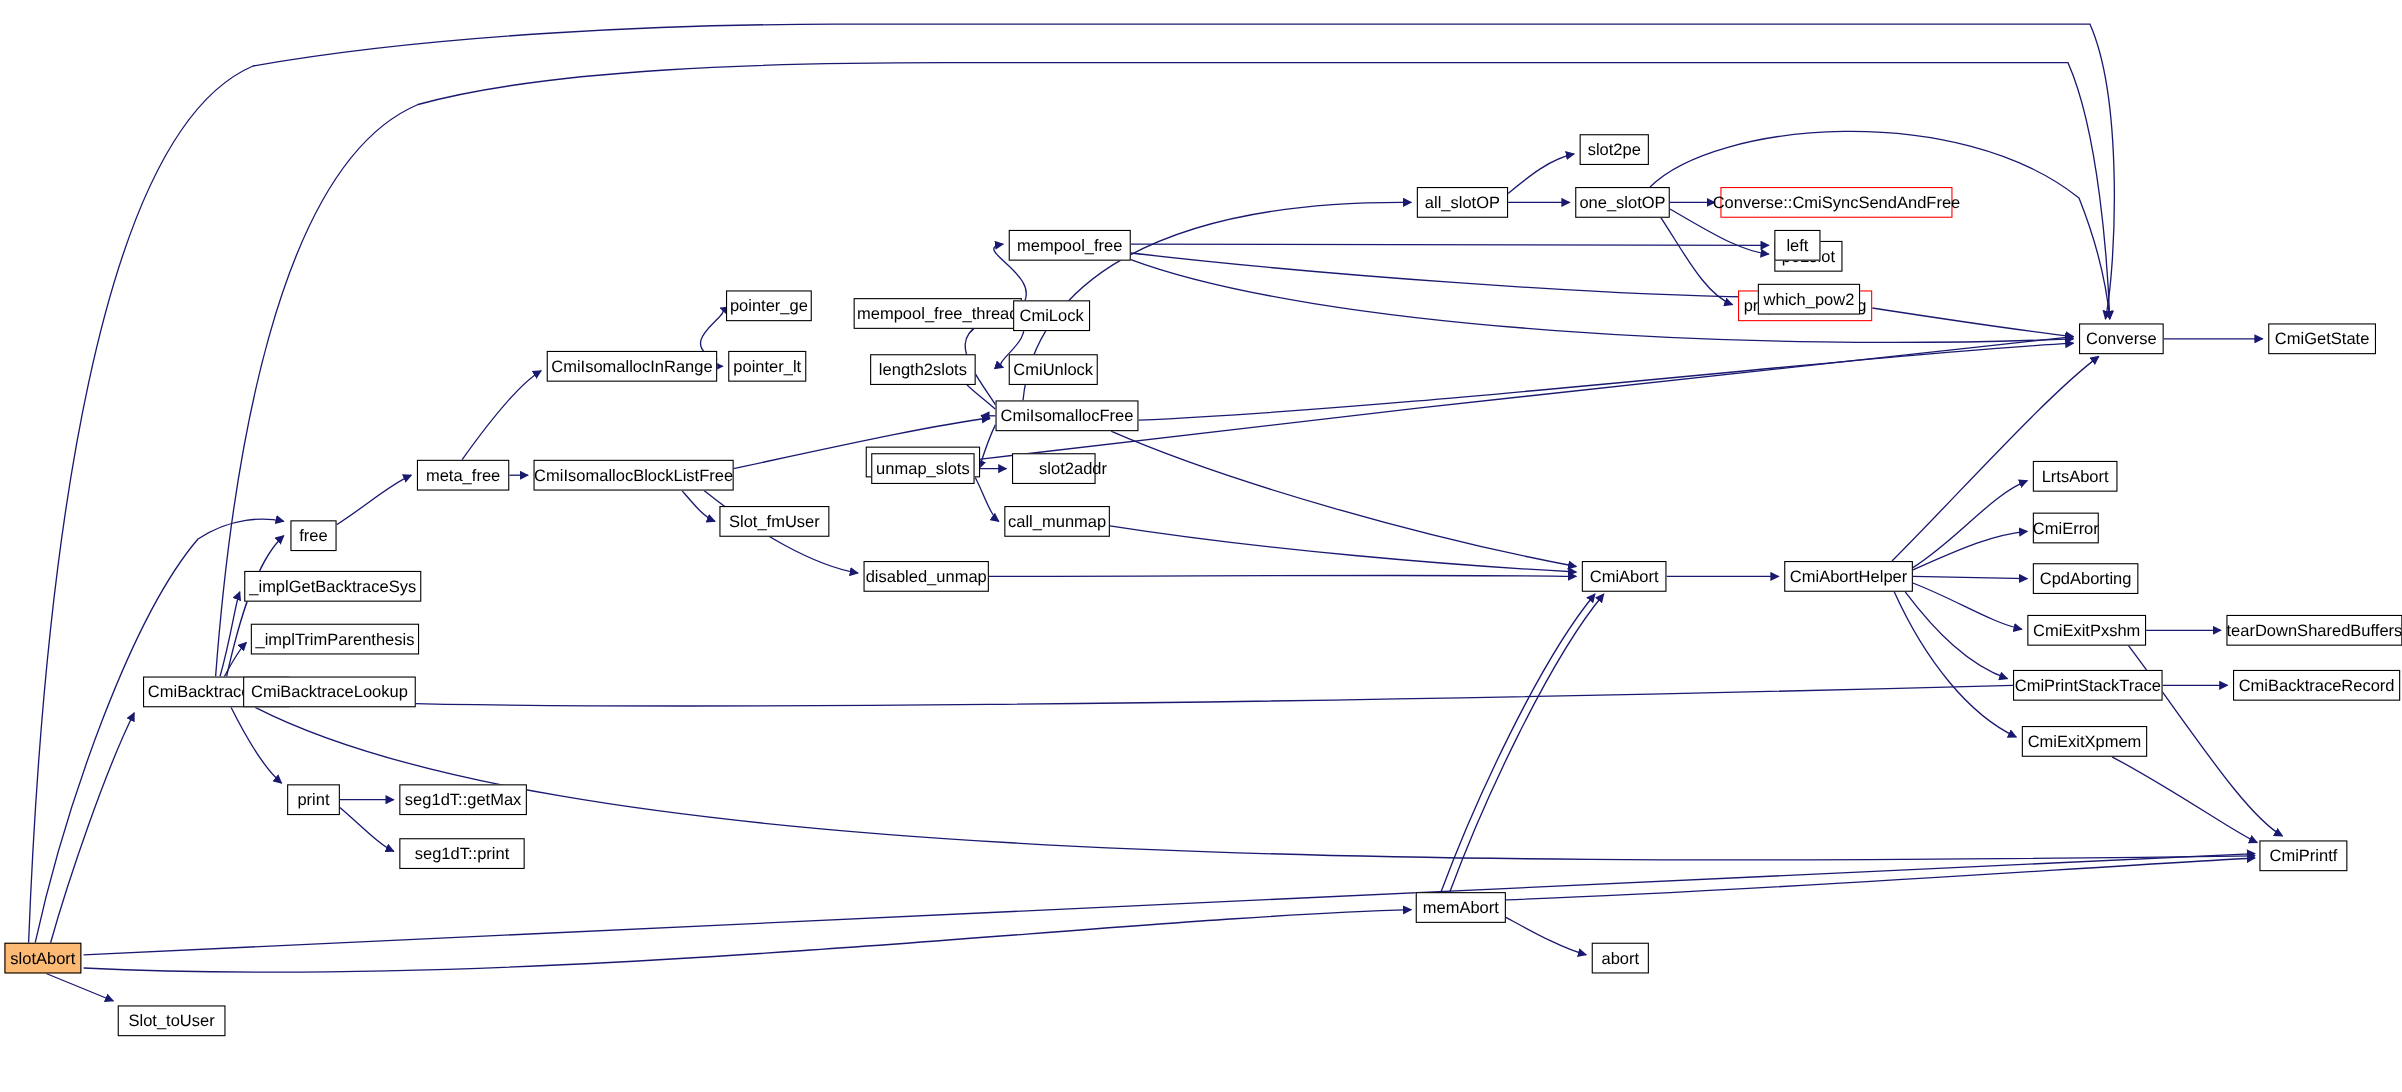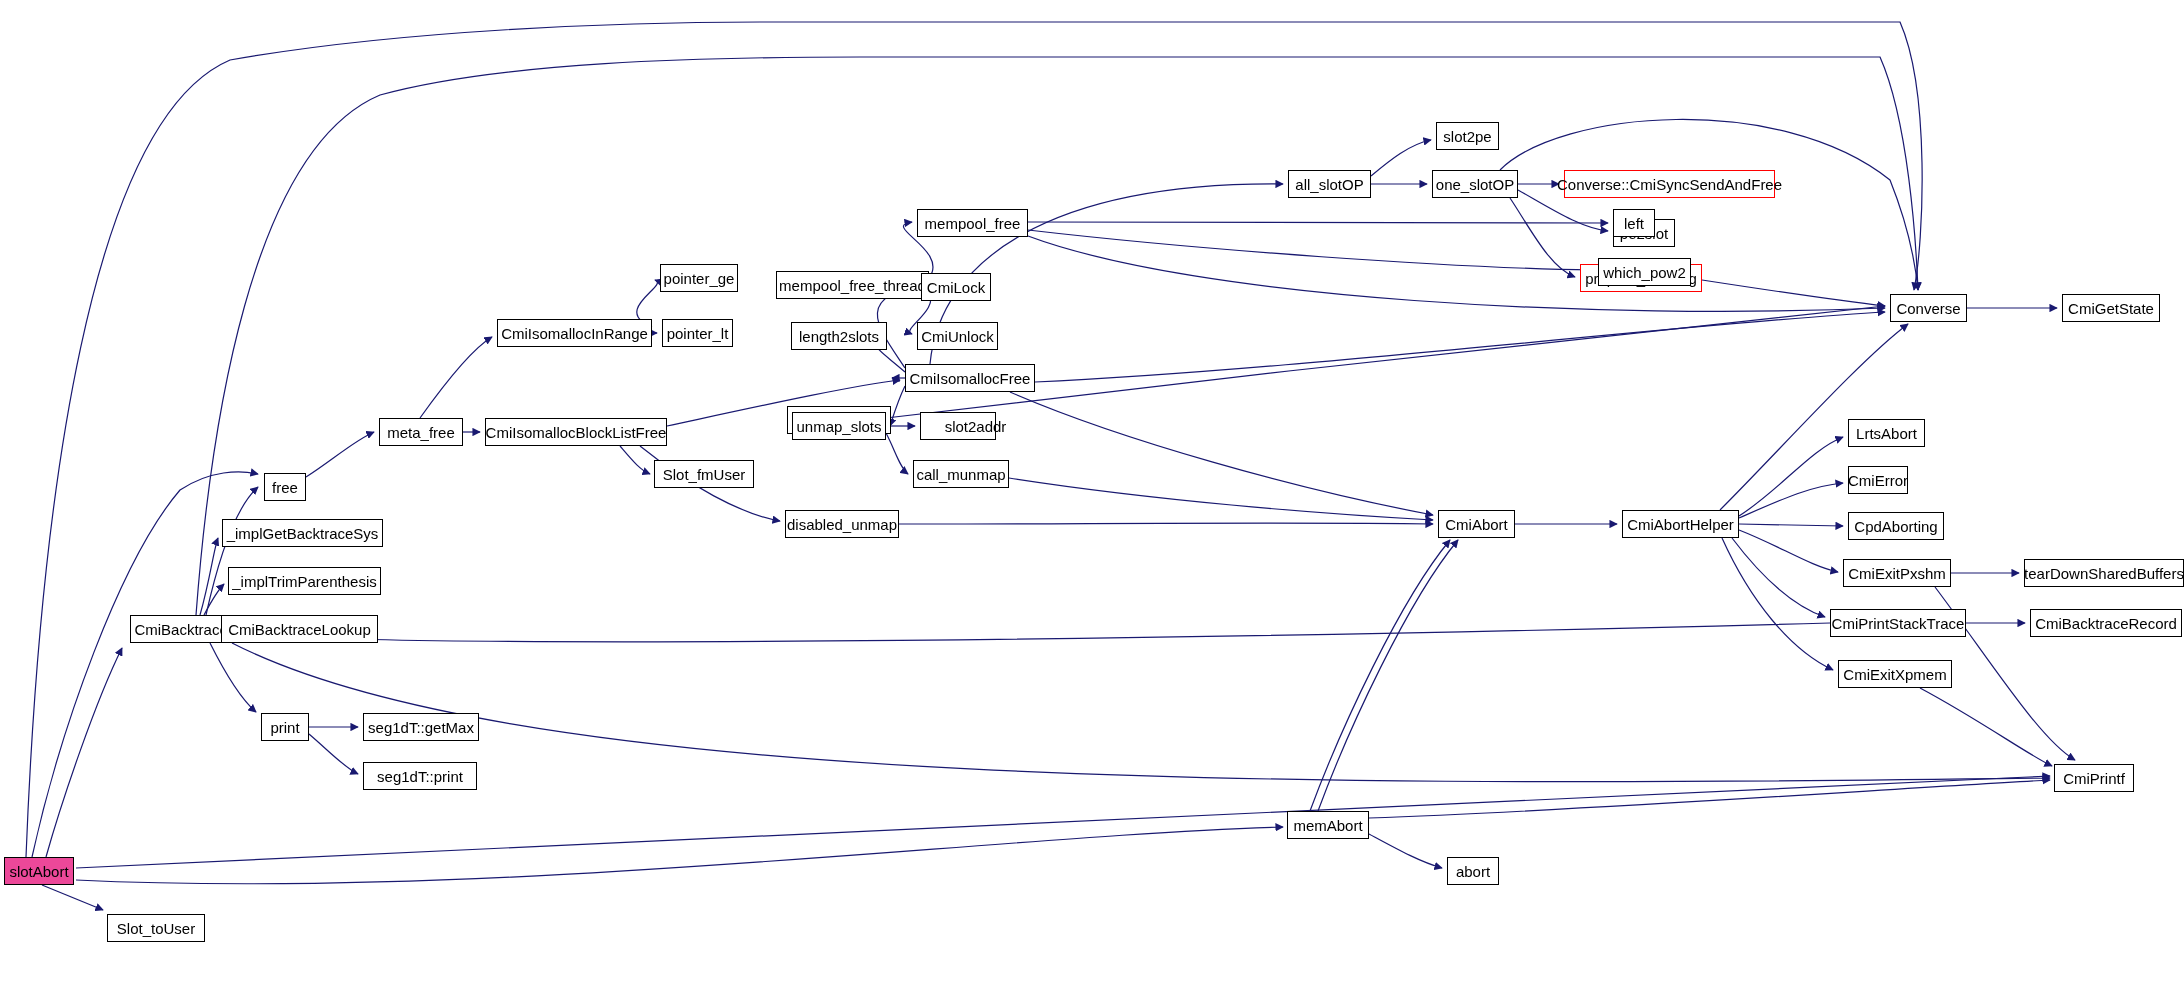--- a/index.html
+++ b/index.html
@@ -17,21 +17,21 @@
     line-height:1;
     display:flex;
     align-items:center;
     justify-content:center;
     white-space:nowrap;
     height:28px;
     letter-spacing:0px;
     cursor:pointer;
     z-index:2;
   }
-  .node.root{background:#ec4899;border-color:#000000;}
+  .node.root{background:#fdba74;border-color:#000000;}
   .node.hl{border:1px solid #ff0000;}
 </style>
 </head>
 <body>
 
 <div id="canvas">
   <svg id="edges" viewBox="0 0 2184 993" xmlns="http://www.w3.org/2000/svg">
     <defs>
       <marker id="arrow" viewBox="0 0 10 10" refX="9" refY="5" markerWidth="7" markerHeight="7" orient="auto-start-reverse">
         <path d="M 0 0 L 10 5 L 0 10 z" fill="#191970"></path>

